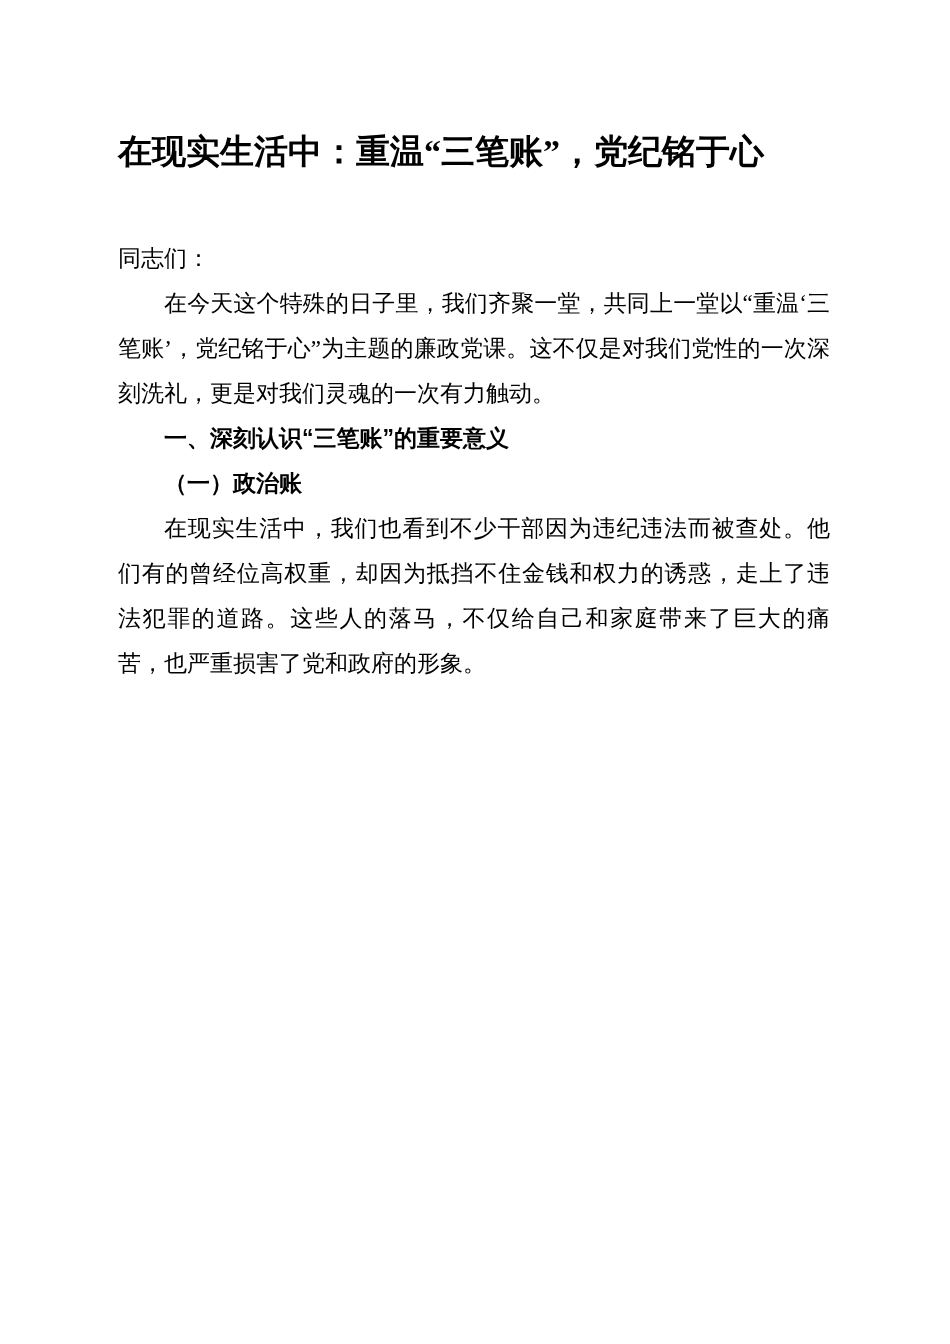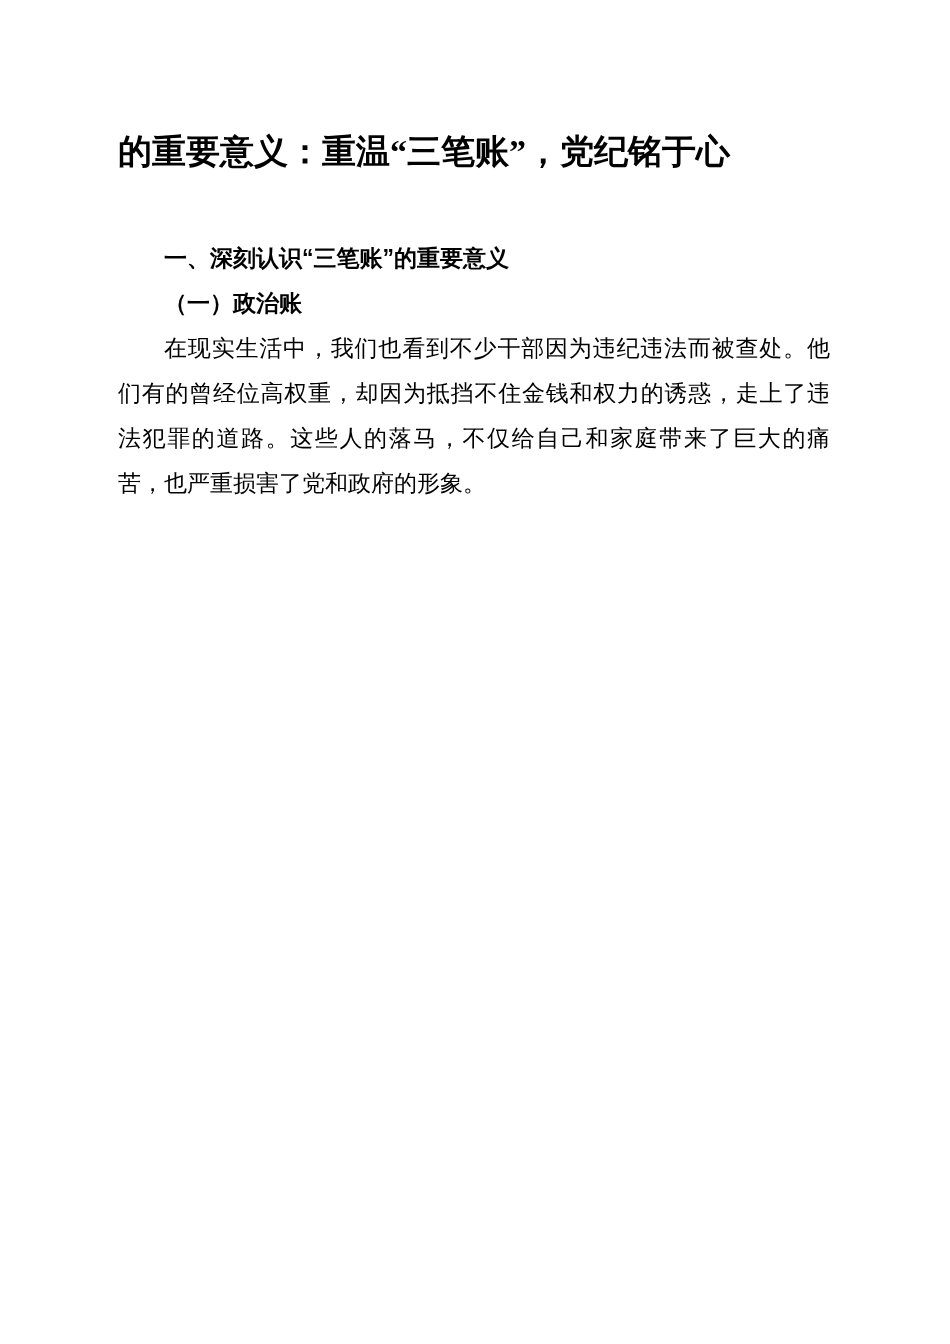--- a/index.html
+++ b/index.html
@@ -44,23 +44,25 @@
     font-family: "Liberation Sans", "DejaVu Sans", sans-serif;
   }
   .heading2 {
     font-weight: bold;
   }
 </style>
 </head>
 <body>
 
 <div class="page">
-  <h1 class="doc-title">的重要意义：重温“三笔账”，党纪铭于心</h1>
+  <h1 class="doc-title">在现实生活中：重温“三笔账”，党纪铭于心</h1>
 
+  <p class="para salutation">同志们：</p>
 
+  <p class="para">在今天这个特殊的日子里，我们齐聚一堂，共同上一堂以“重温‘三笔账’，党纪铭于心”为主题的廉政党课。这不仅是对我们党性的一次深刻洗礼，更是对我们灵魂的一次有力触动。</p>
 
   <p class="para heading1">一、深刻认识“三笔账”的重要意义</p>
 
   <p class="para heading2">（一）政治账</p>
 
 
 
   <p class="para">在现实生活中，我们也看到不少干部因为违纪违法而被查处。他们有的曾经位高权重，却因为抵挡不住金钱和权力的诱惑，走上了违法犯罪的道路。这些人的落马，不仅给自己和家庭带来了巨大的痛苦，也严重损害了党和政府的形象。</p>
 </div>
 

